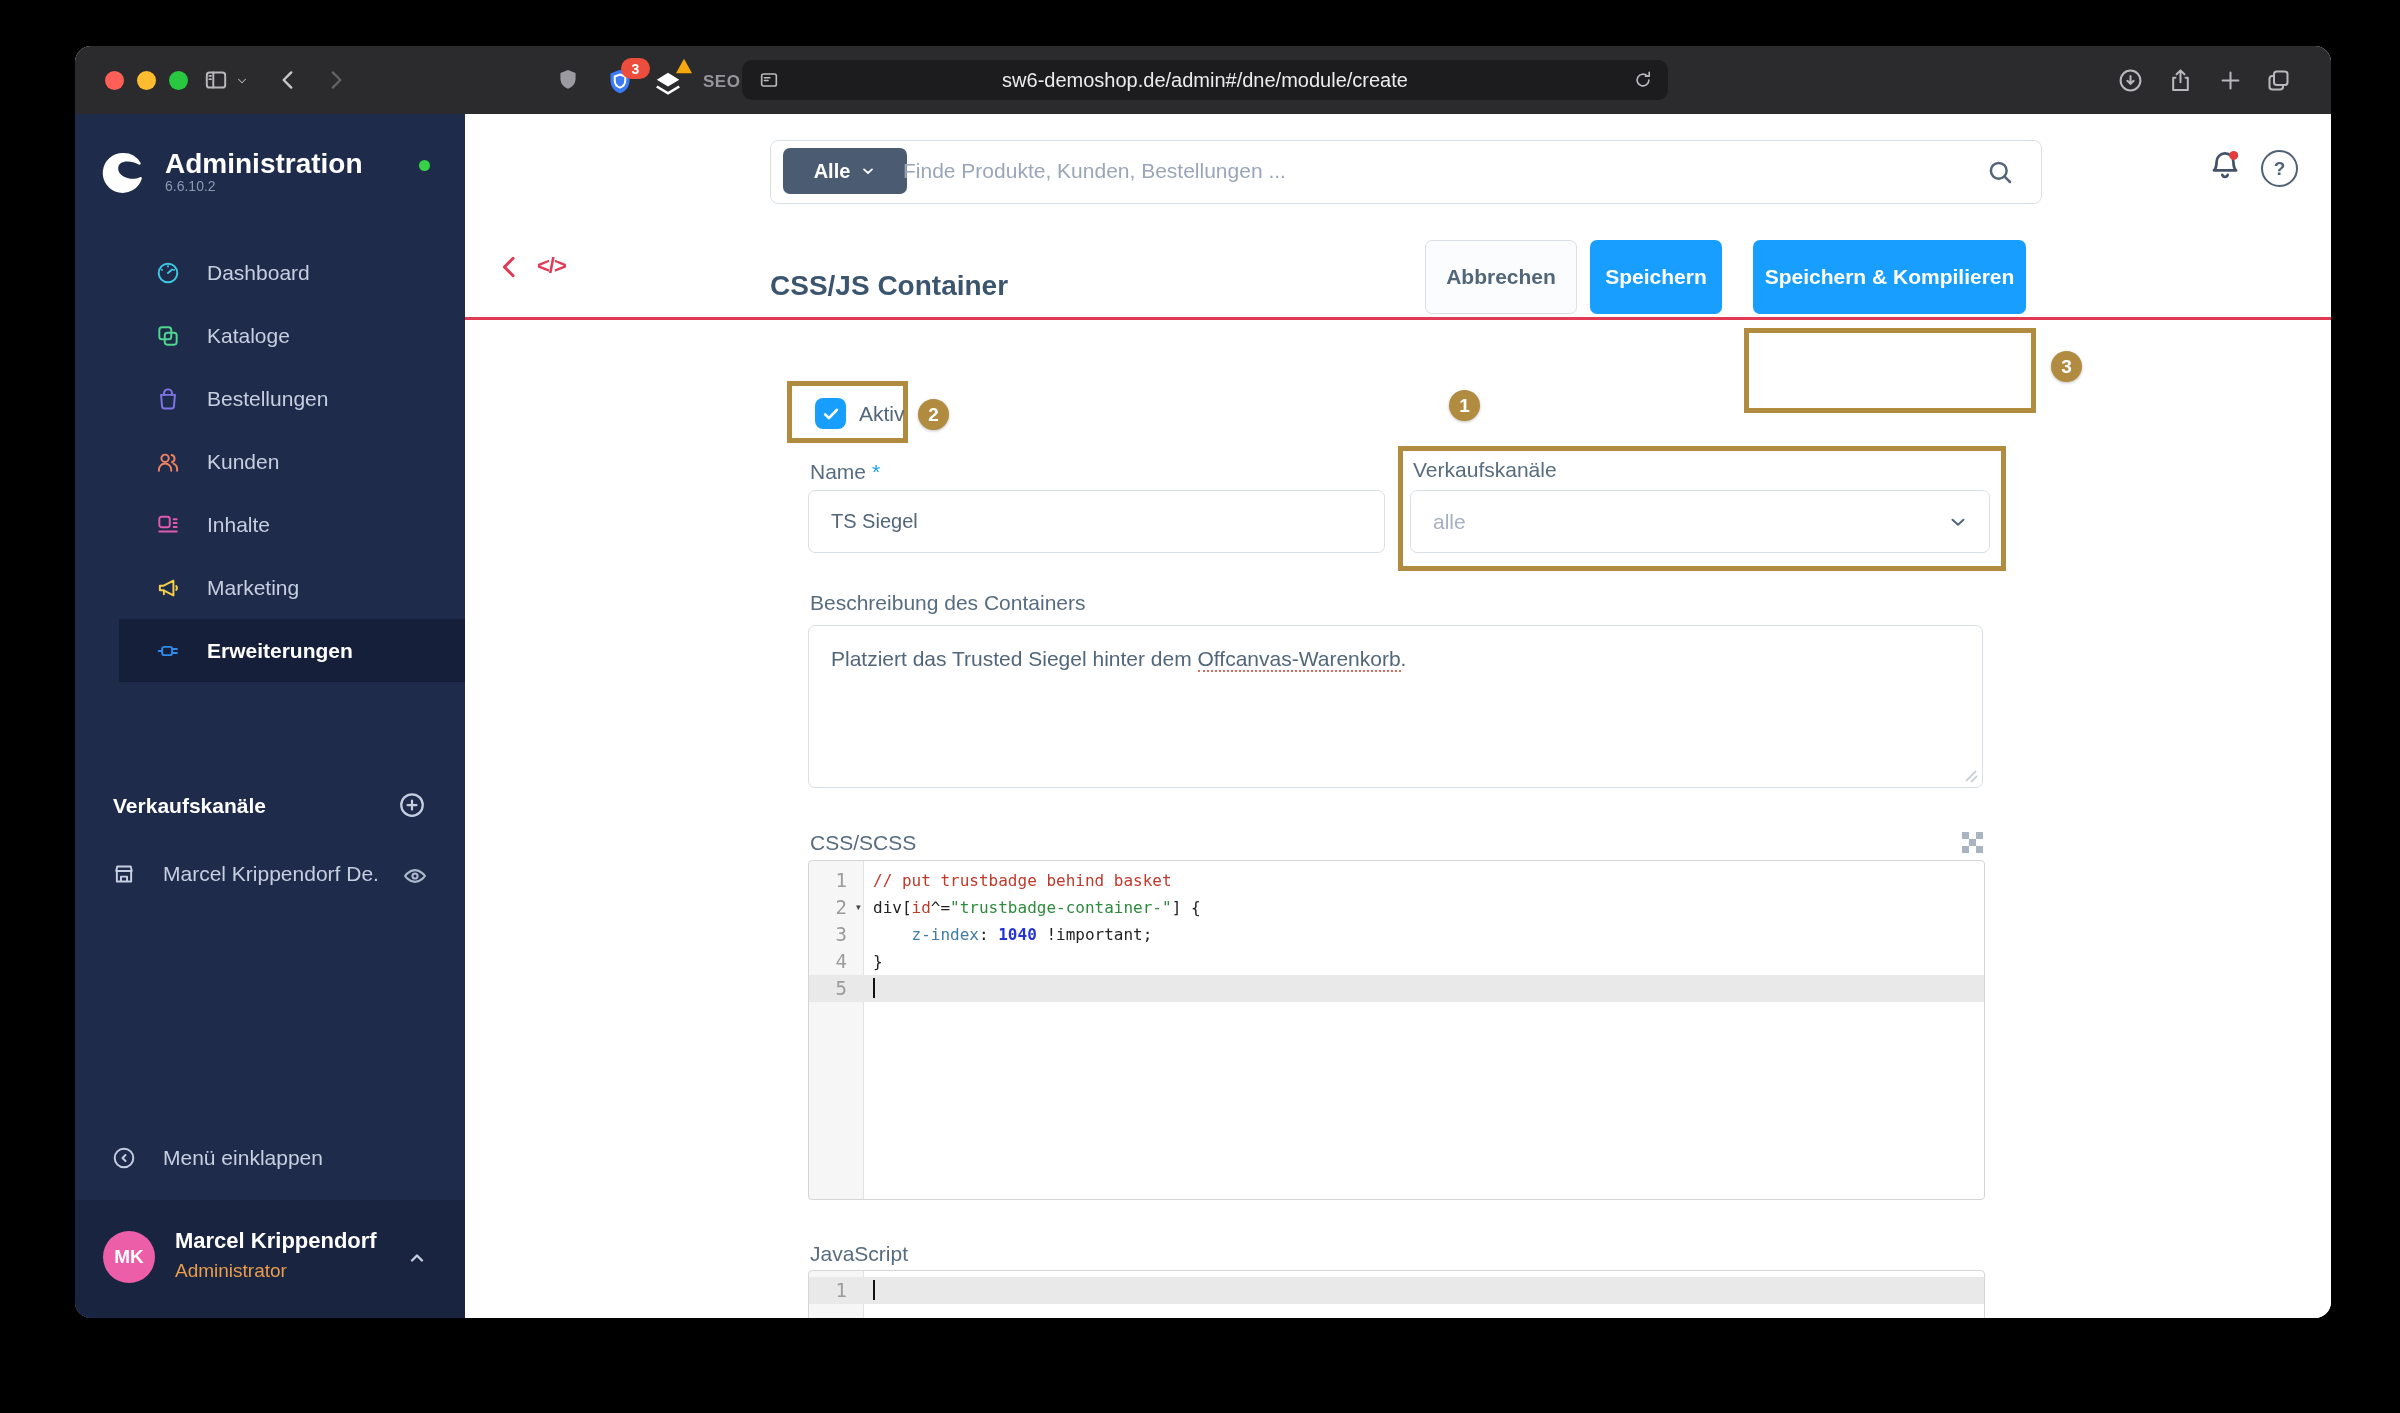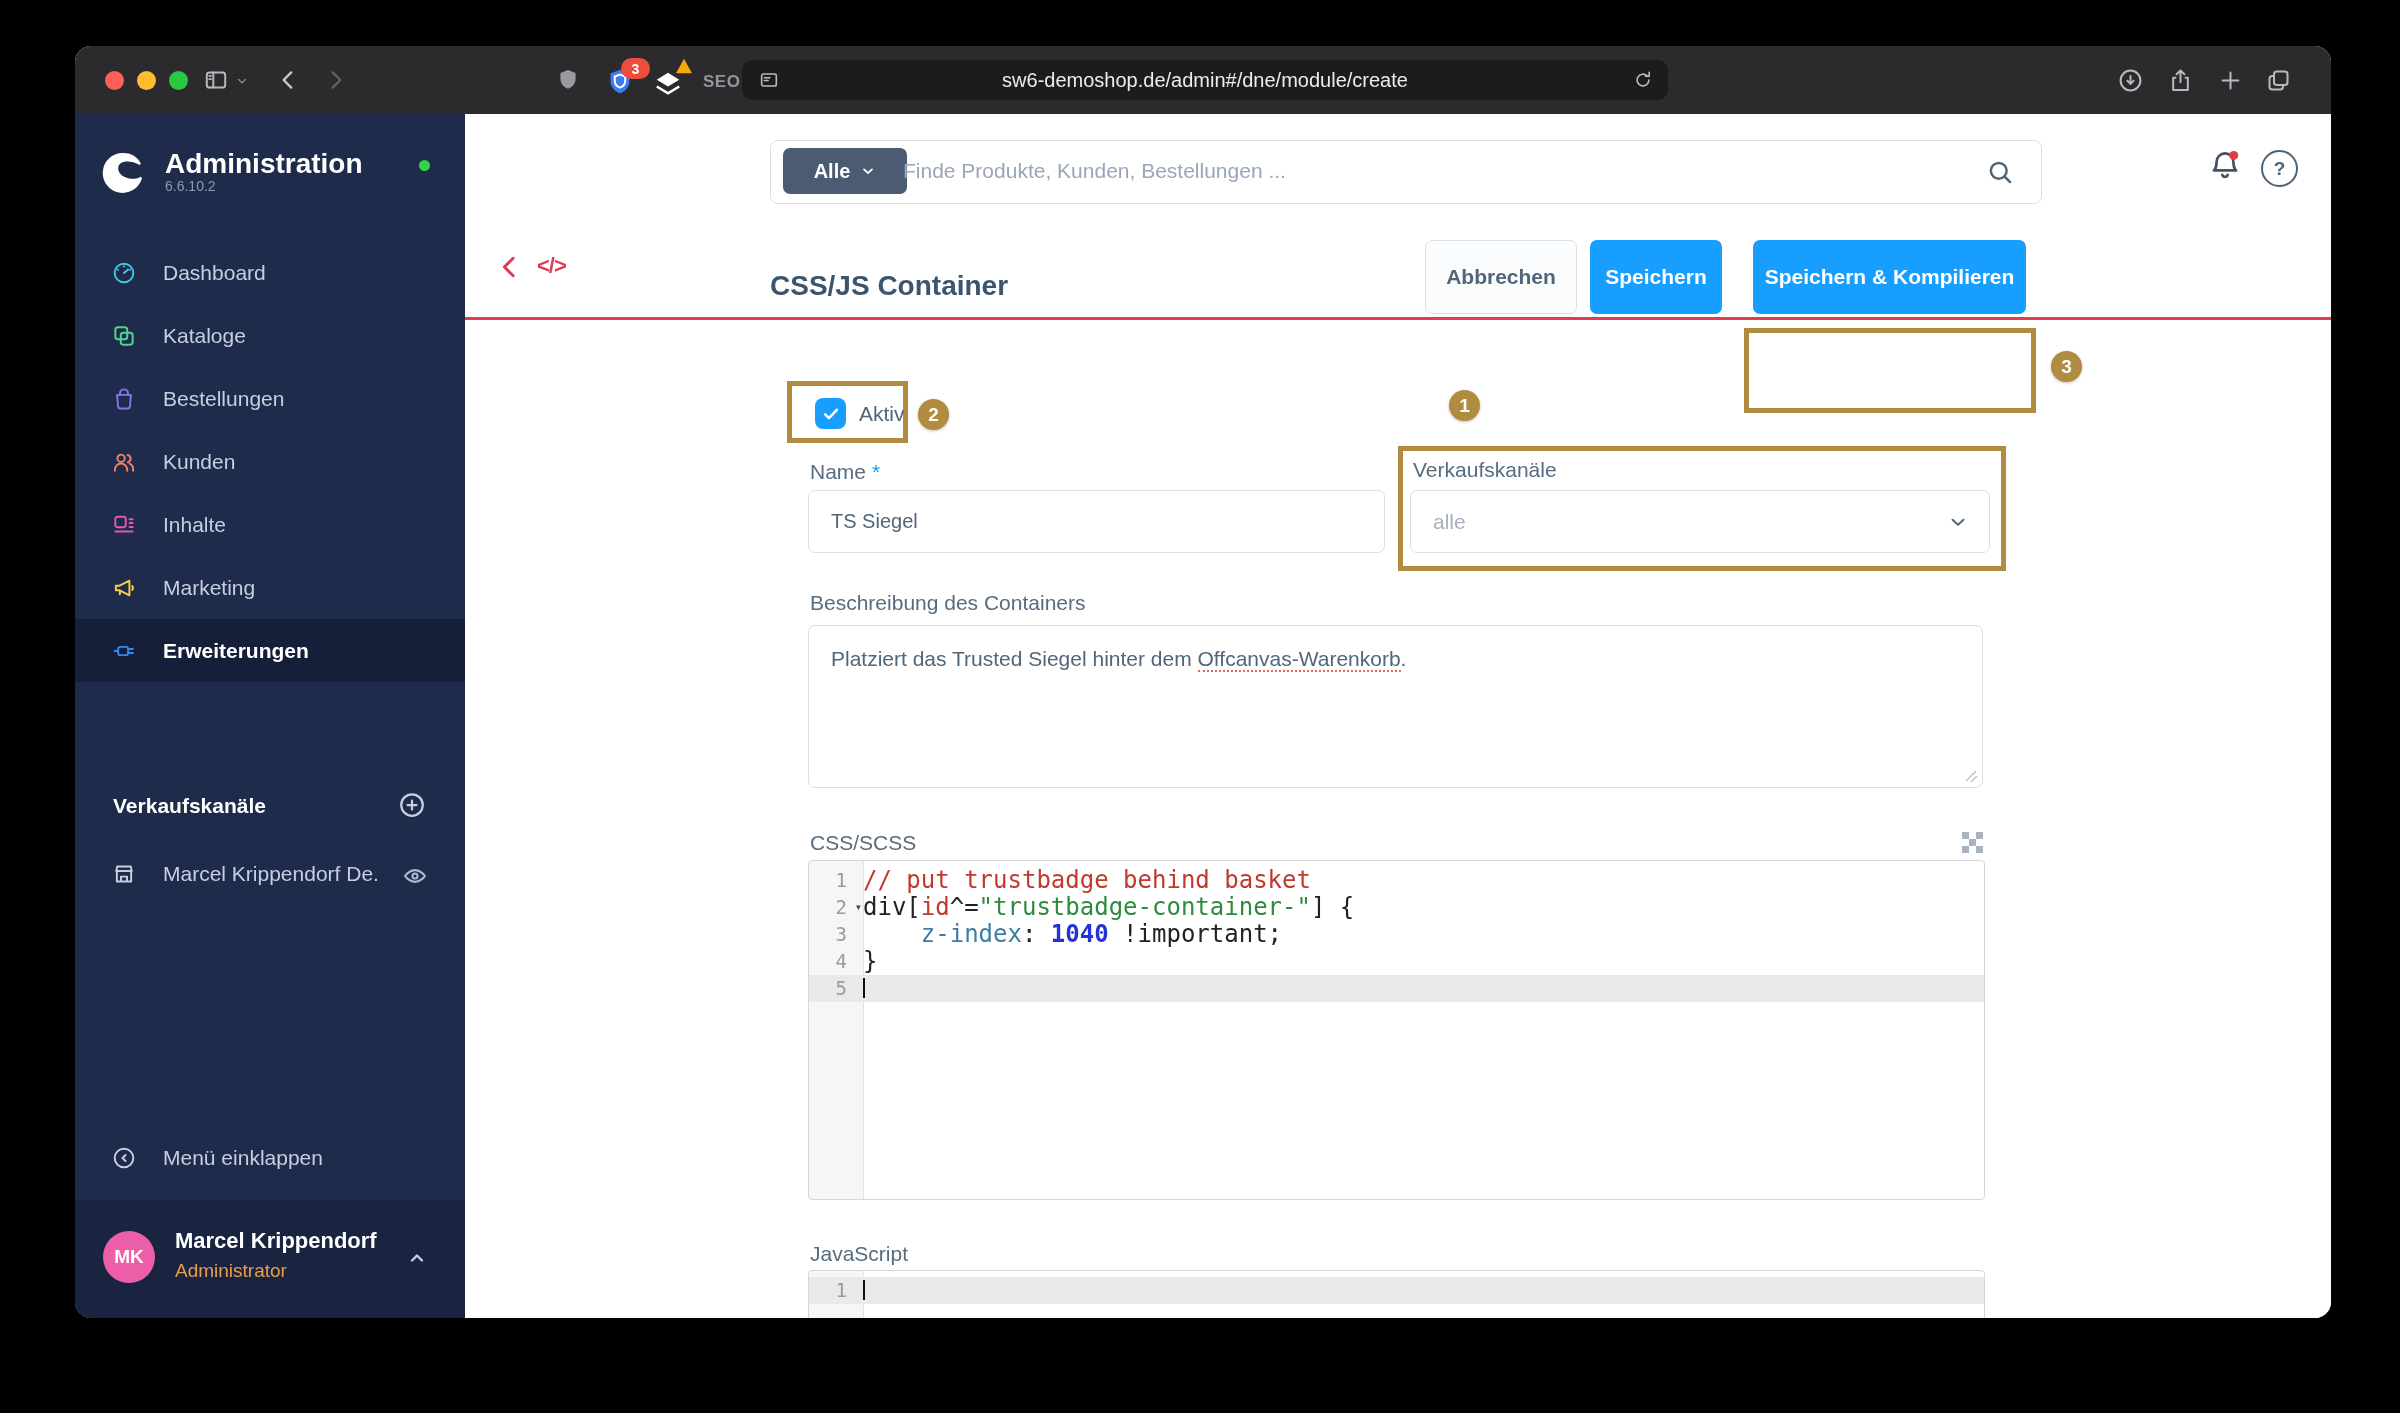--- a/index.html
+++ b/index.html
@@ -23,21 +23,21 @@
   .badge-red{position:absolute;left:546px;top:12px;min-width:21px;height:21px;border-radius:11px;background:#ec4d3d;
              color:#fff;font-size:14px;font-weight:700;display:flex;align-items:center;justify-content:center;padding:0 4px;}
   .warn-tri{position:absolute;left:600px;top:12px;}
 
   
   .sidebar{position:absolute;left:0;top:68px;width:390px;height:1204px;background:#1f2b4a;}
   .logo{position:absolute;left:25px;top:36px;width:46px;height:46px;}
   .app-title{position:absolute;left:90px;top:34px;font-size:28px;font-weight:700;color:#fff;}
   .app-version{position:absolute;left:90px;top:64px;font-size:14px;color:#8d99b2;}
   .status-dot{position:absolute;left:344px;top:46px;width:11px;height:11px;border-radius:50%;background:#37d046;}
-  .nav{position:absolute;left:0;top:127px;width:100%;}
+  .nav{position:absolute;left:0;top:127px;width:100%;padding-left:44px;}
   .nav-item{position:relative;height:63px;display:flex;align-items:center;padding-left:36px;cursor:pointer;}
   .nav-item.active{background:#161f3a;}
   .nav-icon{width:26px;height:26px;margin-right:26px;}
   .nav-icon svg{width:26px;height:26px;}
   .nav-label{font-size:21px;color:#c6cfe0;}
   .nav-item.active .nav-label{color:#fff;font-weight:600;}
   .dashboard-icon{color:#3fc8e4}.catalogues-icon{color:#4fd68f}.orders-icon{color:#8075e8}
   .customers-icon{color:#ef8261}.content-icon{color:#e259b2}.marketing-icon{color:#f3cf4b}
   .extensions-icon{color:#2f8ceb}.settings-icon{color:#93a1bb}
   .sc-header{position:absolute;left:38px;top:680px;font-size:21px;font-weight:700;color:#fff;}
@@ -119,21 +119,21 @@
           width:1177px;background:linear-gradient(to right,#f6f6f6 54px,#fff 54px);overflow:hidden;
           font-family:"DejaVu Sans Mono","Liberation Mono",monospace;}
   .editor:before{content:"";position:absolute;left:54px;top:0;bottom:0;width:1px;background:#e2e2e2;}
   .css-editor{top:746px;height:340px;padding-top:6px;}
   .js-editor{top:1156px;height:80px;padding-top:6px;}
   .cm-line{position:relative;display:flex;height:27px;line-height:27px;}
   .cm-line.active{background:#e9e9e9;}
   .cm-gutter{position:relative;flex:0 0 54px;text-align:right;padding-right:16px;box-sizing:border-box;
              font-size:19px;color:#9b9b9b;}
   .cm-fold{position:absolute;right:1px;top:0;font-size:12px;color:#444;}
-  .cm-code{white-space:pre;font-size:24px;color:#222;}
+  .cm-code{padding-left:10px;white-space:pre;font-size:16px;color:#222;}
   .tok-plain{color:#222}.tok-comment{color:#c0392b}.tok-attr{color:#c0392b}
   .tok-string{color:#2e8b3d}.tok-prop{color:#3f7ca6}.tok-number{color:#2433d8;font-weight:700}
   .cm-cursor{display:inline-block;width:2px;height:20px;background:#111;vertical-align:middle;margin-top:-3px;}
   .js-label{left:345px;top:1128px;}
 </style>
 </head>
 <body>
 
 <div class="stage">
   <div class="window">

